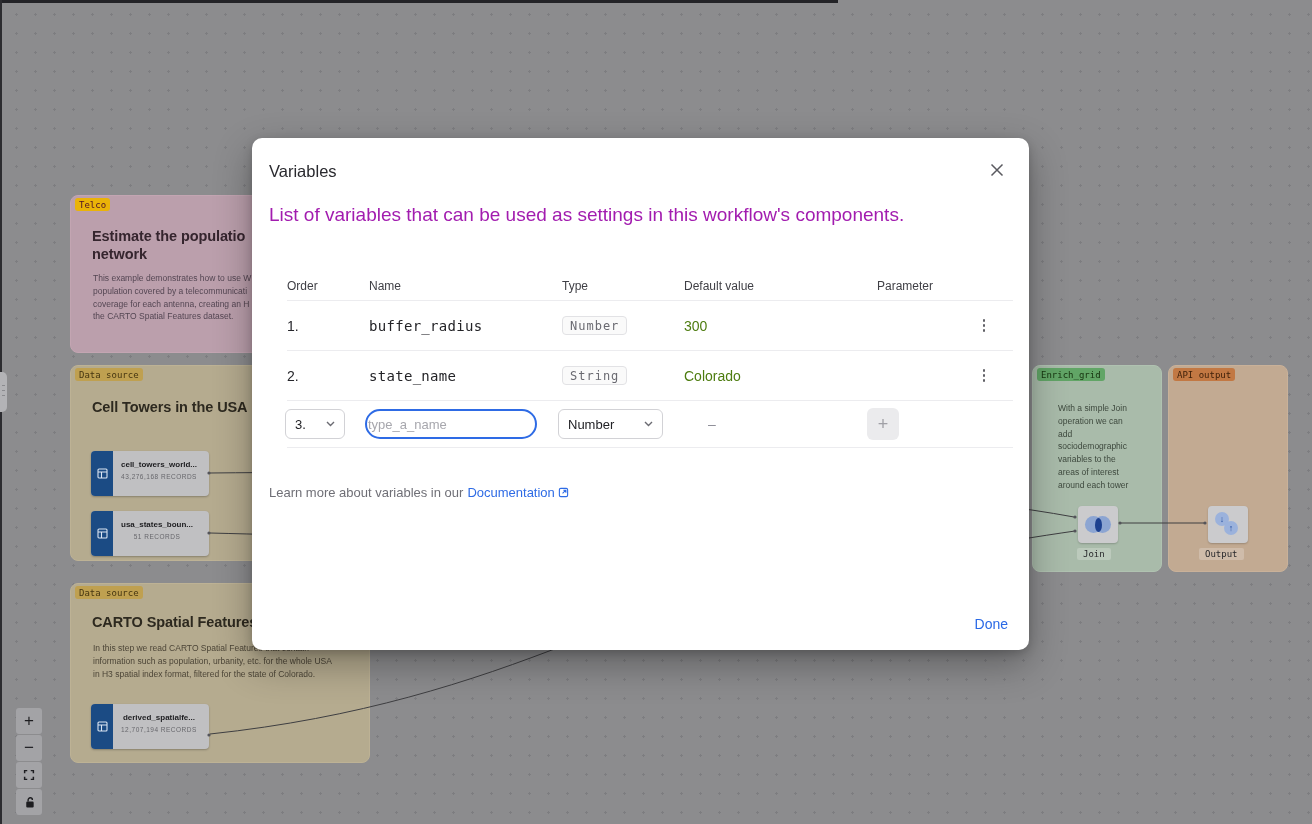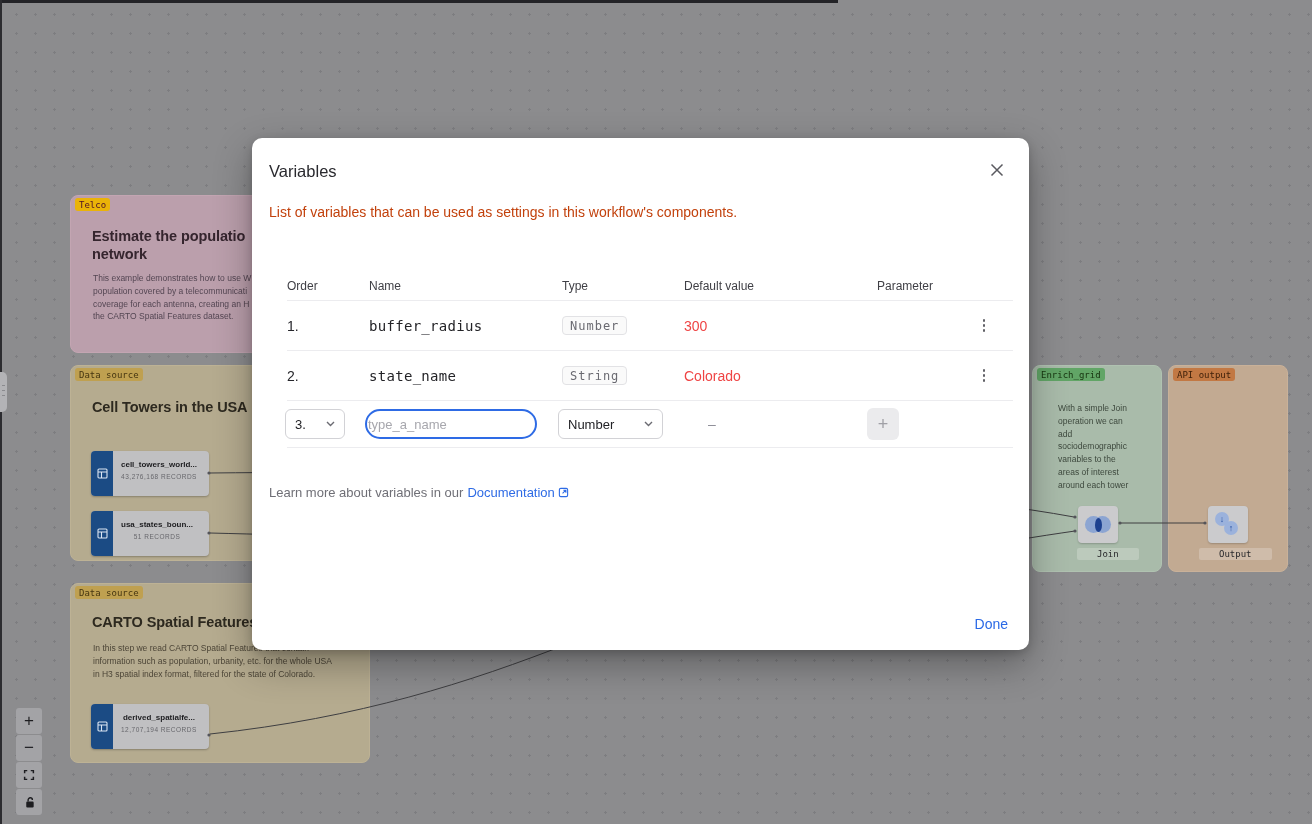--- a/index.html
+++ b/index.html
@@ -48,21 +48,21 @@
   .enrich .chip { background:#61a566; color:#16330f; }
   .enrich .node-body { position:absolute; left:25px; top:36px; color:#3d483d; }
   .api { left:1168px; top:365px; width:120px; height:207px; background:#c2aa92; border:1px solid #c9b199; }
   .api .chip { background:#c27843; color:#40210a; }
   .api .node-body { position:absolute; left:20px; top:36px; color:#493f32; }
   .api .node-body b { color:#372e22; }
 
   .opcard { position:absolute; top:140px; width:40px; height:37px; background:#cbcbcd; border-radius:4px;
             box-shadow:0 1px 2px rgba(0,0,0,.2); }
   .opcard-label { position:absolute; top:182px; font-family:"DejaVu Sans Mono", monospace; font-size:9px;
-                  color:#28282b; background:rgba(255,255,255,.22); padding:1px 20px; border-radius:2px; white-space:nowrap; }
+                  color:#28282b; background:rgba(255,255,255,.22); padding:1px 6px; border-radius:2px; white-space:nowrap; }
   
   .venn { position:absolute; left:7px; top:10px; width:26px; height:17px; }
   .venn i { position:absolute; width:17px; height:17px; border-radius:50%; background:#8ca5d2; }
   .venn i.r { left:9px; } .venn i.l { left:0; }
   .venn .lens { position:absolute; left:9.5px; top:1.5px; width:7px; height:14px; border-radius:50%; background:#1d4190; }
   
   .io { position:absolute; inset:0; }
   .io i { position:absolute; width:14px; height:14px; border-radius:50%; background:#9bb2dc;
           display:flex; align-items:center; justify-content:center; font-size:9px; font-weight:bold; color:#1f4c9e; }
   .io i.dn { left:7px; top:6px; } .io i.up { left:16px; top:15px; }
@@ -75,33 +75,33 @@
   .zoomctl { position:absolute; left:16px; top:708px; width:26px; z-index:3; }
   .zoomctl .zbtn { width:26px; height:26px; margin-bottom:1px; background:#a3a3a6; border:none; border-radius:3px;
                    display:flex; align-items:center; justify-content:center; font-size:17px; color:#1d1d20; cursor:pointer; }
 
   
   .modal { position:absolute; left:252px; top:138px; width:777px; height:512px; background:#fff;
            border-radius:10px; z-index:10; box-shadow:0 14px 38px rgba(0,0,0,.32), 0 3px 10px rgba(0,0,0,.18); }
   .m-title { position:absolute; left:17px; top:24px; font-size:16.5px; font-weight:500; color:#2a2a2f; }
   .m-close { position:absolute; right:22px; top:22px; width:20px; height:20px; background:none; border:none;
              cursor:pointer; display:flex; align-items:center; justify-content:center; }
-  .m-desc { position:absolute; left:17px; top:66px; font-size:14px; color:#c2410c; }
+  .m-desc { position:absolute; left:17px; top:66px; font-size:19px; color:#a21caf; }
 
   .vtable { position:absolute; left:35px; top:134px; width:726px; }
   .trow { display:grid; grid-template-columns:82px 193px 122px 193px 98px 38px; align-items:center;
           border-bottom:1px solid #ececef; }
   .thead { height:29px; color:#3f3f45; font-size:12px; font-weight:500; }
   .tr1, .tr2 { height:50px; }
   .tr3 { height:47px; }
   .c-order { font-size:14px; color:#26262b; }
   .c-name  { font-family:"DejaVu Sans Mono", monospace; font-size:14px; color:#232327; letter-spacing:.3px; }
   .badge { display:inline-block; font-family:"DejaVu Sans Mono", monospace; font-size:12px; color:#6a6a71;
            background:#fafafa; border:1px solid #e2e2e5; border-radius:4px; padding:2px 7px 1px; letter-spacing:1px; }
-  .c-def { font-size:14px; color:#ef4444; }
+  .c-def { font-size:14px; color:#4d7c0f; }
   .toggle { width:25px; height:15px; border-radius:8px; background:#2b6ce8; position:relative; margin-left:16px; cursor:pointer; }
   .toggle .knob { position:absolute; right:2px; top:2px; width:11px; height:11px; border-radius:50%; background:#fff; }
   .kebab { width:18px; height:18px; margin-left:0px; display:flex; flex-direction:column; align-items:center;
            justify-content:center; gap:2.2px; background:none; border:none; cursor:pointer; }
   .kebab .dot { width:2.6px; height:2.6px; border-radius:50%; background:#606066; }
 
   .sel { height:30px; background:#fff; border:1px solid #d2d2d6; border-radius:6px; display:flex;
          align-items:center; justify-content:space-between; padding:0 9px; font-size:13px; color:#222226; cursor:pointer; }
   .sel-order { width:60px; margin-left:-2px; }
   .sel-type  { width:105px; margin-left:-4px; }

